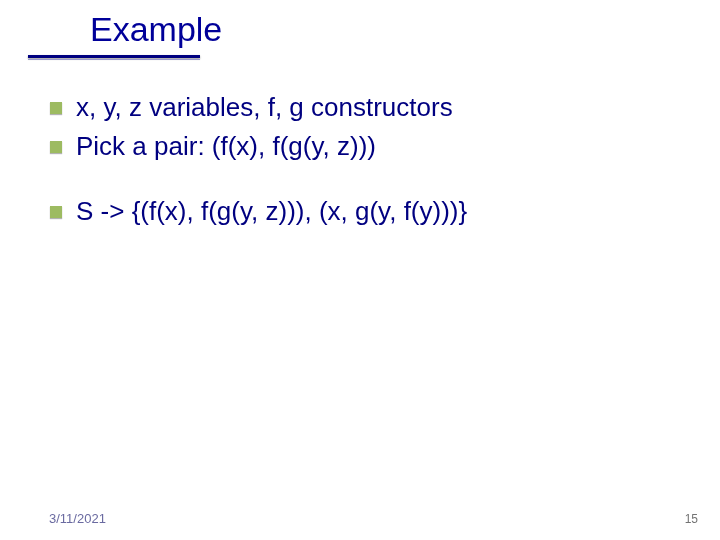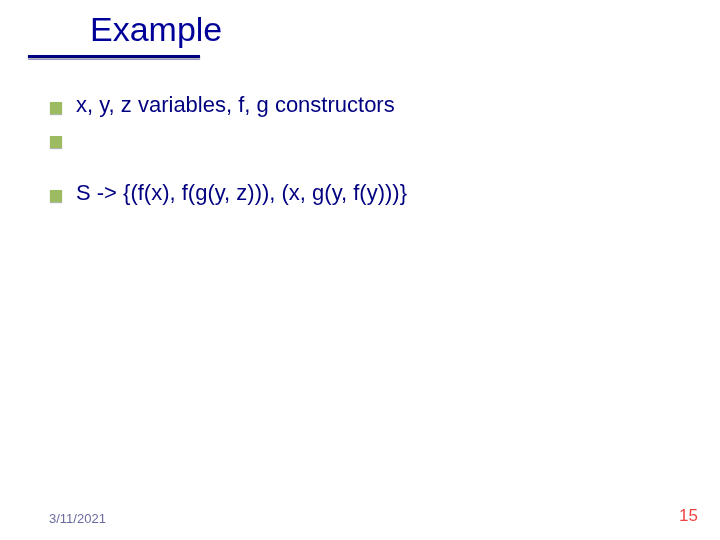--- a/index.html
+++ b/index.html
@@ -60,42 +60,42 @@
   .bullet-icon {
     width: 12px;
     height: 12px;
     background: #9dbb61;
     flex: 0 0 12px;
     margin-top: 12px;
     margin-right: 14px;
     box-shadow: 0 1px 1px rgba(0,0,0,0.3);
   }
   .bullet-text {
-    font-size: 22px;
+    font-size: 26px;
     line-height: 1.35;
     color: #000080;
   }
   .group-gap {
     height: 26px;
   }
   .footer-date {
     position: absolute;
     left: 18px;
     bottom: 14px;
     font-size: 13px;
     color: #6a6aa0;
     font-family: Arial, sans-serif;
     margin-left: 31px;
   }
   .footer-page {
     position: absolute;
     right: 22px;
     bottom: 14px;
-    font-size: 17px;
-    color: #ef4444;
+    font-size: 12px;
+    color: #737373;
     font-family: Arial, sans-serif;
   }
 </style>
 </head>
 <body>
 
 <div class="slide">
 
   <div class="title-wrap">
     <h1 class="title">Example</h1>
@@ -104,20 +104,21 @@
   </div>
 
   <div class="content">
 
     <div class="bullet-row">
       <div class="bullet-icon"></div>
       <div class="bullet-text">x, y, z variables, f, g constructors</div>
     </div>
     <div class="bullet-row">
       <div class="bullet-icon"></div>
+      <div class="bullet-text">Pick a pair: (f(x), f(g(y, z)))</div>
     </div>
 
     <div class="group-gap"></div>
 
     <div class="bullet-row">
       <div class="bullet-icon"></div>
       <div class="bullet-text">S -&gt; {(f(x), f(g(y, z))), (x, g(y, f(y)))}</div>
     </div>
 
   </div>

